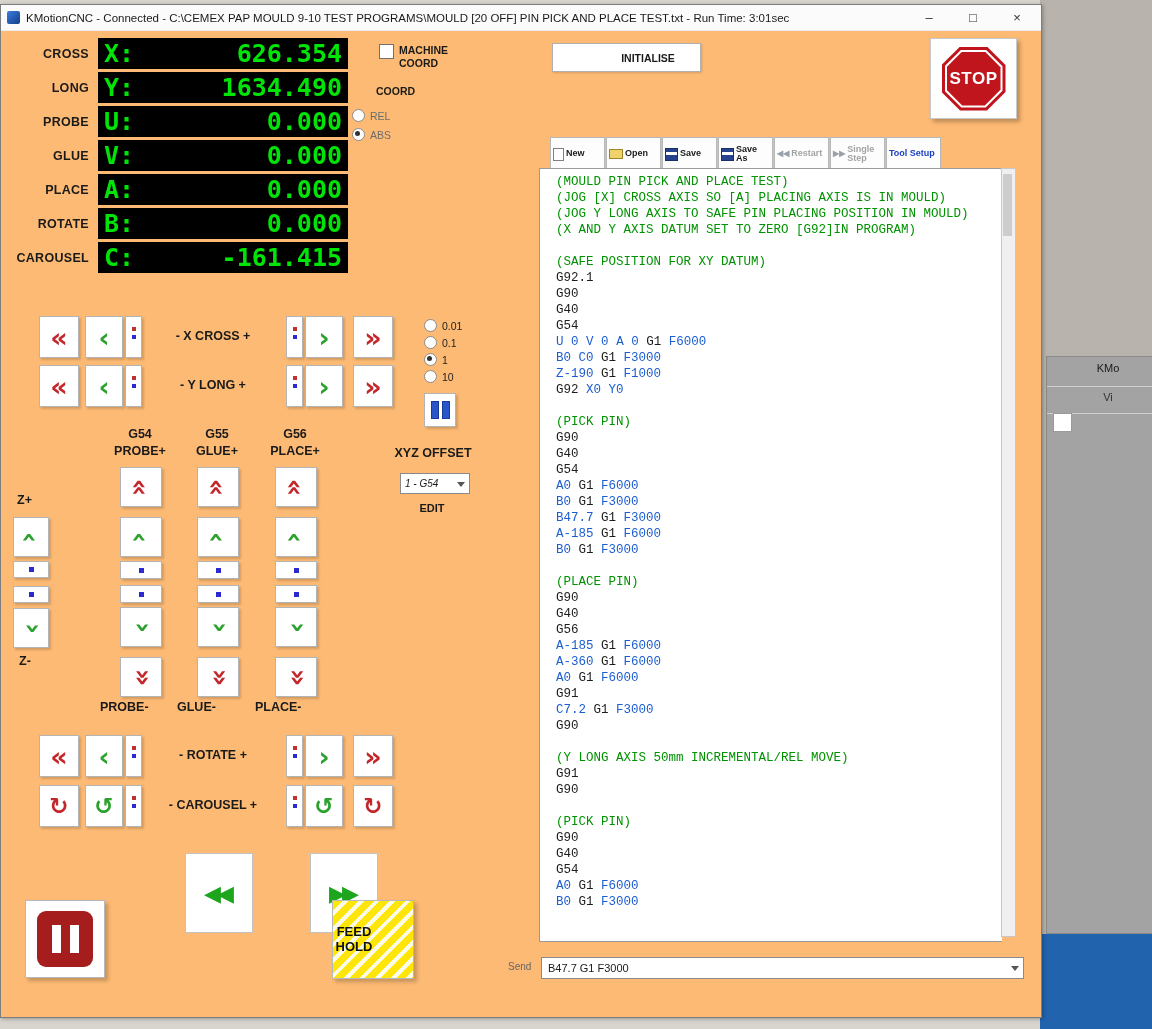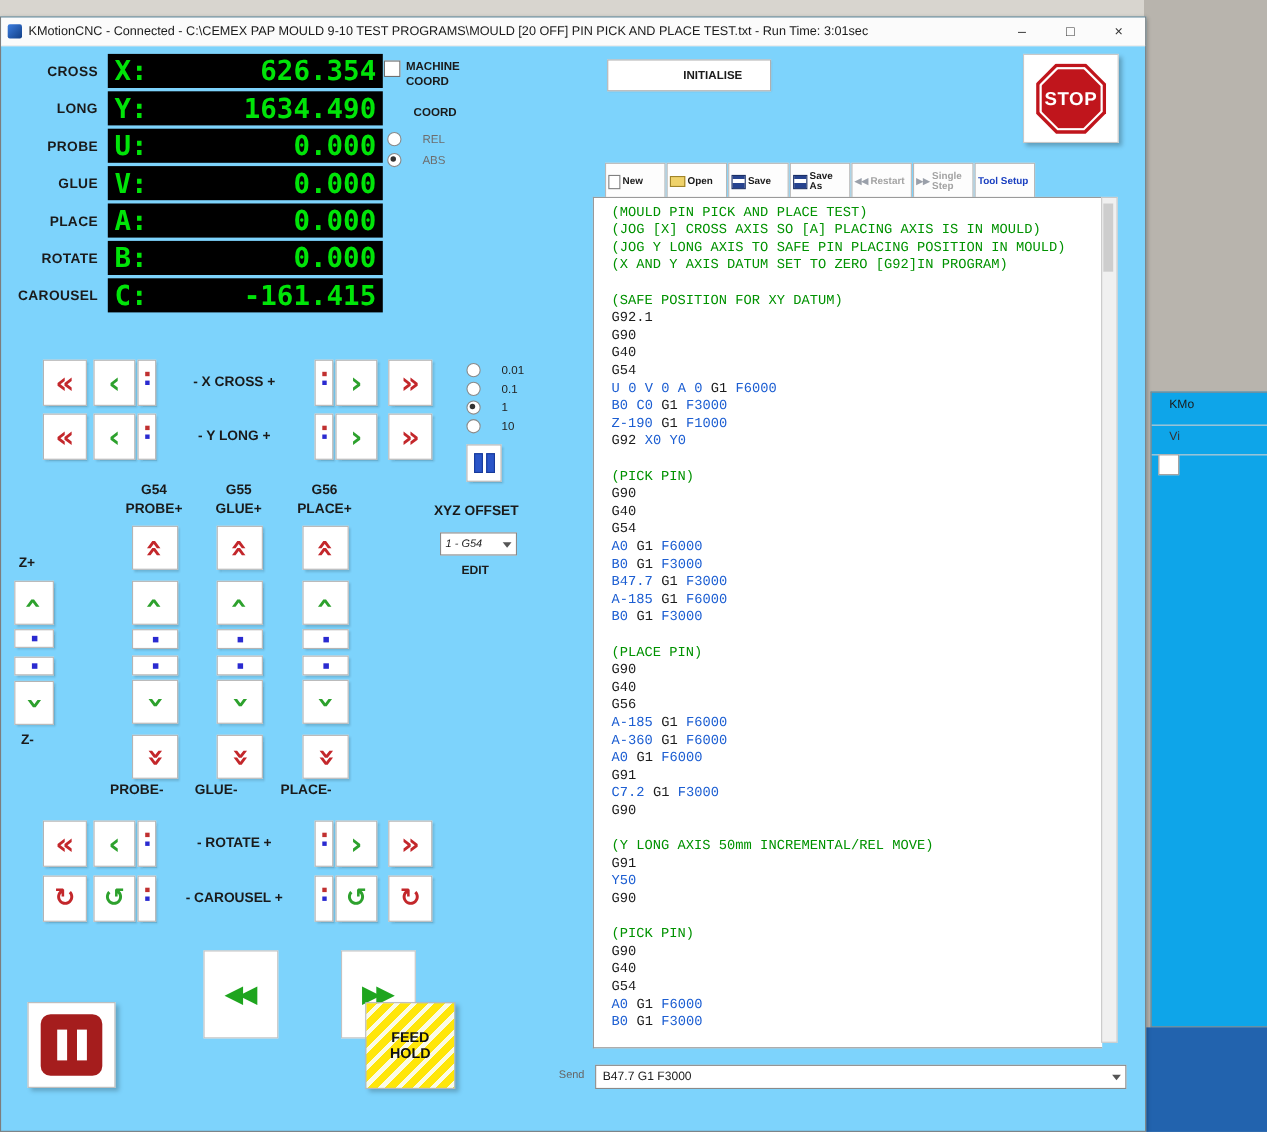--- a/index.html
+++ b/index.html
@@ -1,48 +1,48 @@
 <!DOCTYPE html>
 <html><head>
 <meta charset="utf-8">
 <style>
   html,body{margin:0;padding:0;}
   body{width:1152px;height:1029px;position:relative;overflow:hidden;background:#d8d5cf;font-family:"Liberation Sans",sans-serif;color:#1a1a1a;}
   .abs{position:absolute;}
 
   
   #bg-strip{position:absolute;left:1040px;top:0;width:112px;height:1029px;background:#b8b4ad;}
-  #bg-window{position:absolute;left:1046px;top:356px;width:106px;height:576px;background:#0ea5e9;border:1px solid #8a8a8a;border-right:none;}
+  #bg-window{position:absolute;left:1046px;top:356px;width:106px;height:576px;background:#a3a3a3;border:1px solid #8a8a8a;border-right:none;text-align:center;}
   .bgw-title{height:24px;border-bottom:1px solid #d0d0d0;font-size:11px;padding:5px 0 0 16px;}
   .bgw-menu{height:22px;border-bottom:1px solid #d0d0d0;font-size:11px;padding:4px 0 0 16px;color:#333;}
   .bgw-btn{position:absolute;left:6px;top:56px;width:17px;height:17px;border:1px solid #9a9a9a;background:#fff;}
   #bg-blue{position:absolute;left:1040px;top:934px;width:112px;height:95px;background:#2263ae;}
 
   
-  #main-window{position:absolute;left:0;top:15px;width:1040px;height:1012px;background:#7dd3fc;border:1px solid #7d7d7d;box-shadow:1px 1px 4px rgba(0,0,0,.3);}
+  #main-window{position:absolute;left:0;top:4px;width:1040px;height:1012px;background:#fdba74;border:1px solid #7d7d7d;box-shadow:1px 1px 4px rgba(0,0,0,.3);}
   #titlebar{position:absolute;left:0;top:0;width:100%;height:25px;background:#fbfbfb;border-bottom:1px solid #ececec;display:flex;align-items:center;}
   #app-icon{width:13px;height:13px;margin:0 6px;background:linear-gradient(135deg,#3b7de0,#123f86);border-radius:2px;flex:none;}
   #title-text{font-size:11.5px;white-space:nowrap;overflow:hidden;}
   .win-controls{position:absolute;right:2px;top:0;height:25px;display:flex;}
   .win-btn{width:44px;height:25px;display:flex;align-items:center;justify-content:center;font-size:13px;color:#333;cursor:pointer;}
 
   
   #dro-panel{position:absolute;left:8px;top:33px;}
   .dro-row{display:flex;align-items:center;height:31px;margin-bottom:3px;}
   .dro-name{width:80px;text-align:right;font-size:12.5px;font-weight:bold;letter-spacing:.3px;}
   .dro-box{margin-left:9px;width:238px;height:31px;background:#000;display:flex;align-items:center;justify-content:space-between;padding:0 6px;}
   .dro-letter,.dro-value{font-family:"DejaVu Sans Mono",monospace;font-weight:bold;font-size:25px;color:#00e408;line-height:1;}
 
   
-  #machine-coord{position:absolute;left:348px;top:39px;display:flex;cursor:pointer;}
+  #machine-coord{position:absolute;left:348px;top:39px;display:flex;cursor:pointer;padding-left:30px;}
   .checkbox{width:13px;height:13px;background:#fff;border:1px solid #707070;flex:none;}
   #machine-coord-label{margin-left:5px;font-size:10.5px;font-weight:bold;width:58px;line-height:1.25;}
   #coord-label{position:absolute;left:351px;top:80px;font-size:10.5px;font-weight:bold;margin-left:24px;}
   #coord-options{position:absolute;left:351px;top:104px;}
-  .radio-row{display:flex;align-items:center;margin-bottom:6px;cursor:pointer;gap:14px;}
+  .radio-row{display:flex;align-items:center;margin-bottom:6px;cursor:pointer;}
   .radio{width:11px;height:11px;border:1px solid #8a8a8a;border-radius:50%;background:#fff;position:relative;flex:none;}
   .radio.sel::after{content:"";position:absolute;left:2px;top:2px;width:5px;height:5px;border-radius:50%;background:#333;}
   .radio-label{margin-left:5px;font-size:10.5px;color:#6d6d6d;}
 
   #initialise-button{position:absolute;left:551px;top:38px;width:104px;height:27px;background:#fff;border:1px solid #b0b0b0;box-shadow:1px 1px 2px rgba(0,0,0,.15);font-size:10.5px;font-weight:bold;display:flex;align-items:center;justify-content:center;cursor:pointer;padding-left:43px;}
 
   
   #stop-button{position:absolute;left:929px;top:33px;width:85px;height:79px;background:#fff;border:1px solid #c8c8c8;box-shadow:3px 3px 4px rgba(0,0,0,.25);display:flex;align-items:center;justify-content:center;cursor:pointer;}
   .oct{clip-path:polygon(29% 0,71% 0,100% 29%,100% 71%,71% 100%,29% 100%,0 71%,0 29%);display:flex;align-items:center;justify-content:center;}
   .o1{width:64px;height:64px;background:#c0151c;}
@@ -83,21 +83,21 @@
   .combo-arrow{position:absolute;right:4px;top:50%;margin-top:-2px;width:0;height:0;border-left:4px solid transparent;border-right:4px solid transparent;border-top:5px solid #555;}
 
   
   #pause-button{position:absolute;left:24px;top:895px;width:78px;height:76px;background:#fff;border:1px solid #b8b8b8;box-shadow:3px 3px 4px rgba(0,0,0,.22);display:flex;align-items:center;justify-content:center;cursor:pointer;}
   #pause-icon{width:56px;height:56px;background:#a51d1d;border-radius:9px;display:flex;align-items:center;justify-content:center;gap:9px;}
   .pause-bar{width:9px;height:28px;background:#fff;}
   #rewind-button,#ff-button{position:absolute;top:848px;width:66px;height:78px;background:#fff;border:1px solid #c2c2c2;display:flex;align-items:center;justify-content:center;cursor:pointer;}
   #rewind-button{left:184px;}
   #ff-button{left:309px;}
   .tri2{color:#1ea51e;font-size:22px;letter-spacing:-4px;padding-right:4px;font-family:"DejaVu Sans",sans-serif;}
-  #feed-hold-button{position:absolute;left:331px;top:895px;width:80px;height:77px;border:1px solid #b8b8b8;box-shadow:3px 3px 4px rgba(0,0,0,.22);background:repeating-linear-gradient(135deg,#ffe60a 0 7px,#fbfbe6 7px 11px);display:flex;align-items:center;justify-content:center;cursor:pointer;z-index:5;}
+  #feed-hold-button{position:absolute;left:331px;top:895px;width:80px;height:77px;border:1px solid #b8b8b8;box-shadow:3px 3px 4px rgba(0,0,0,.22);background:repeating-linear-gradient(135deg,#ffe60a 0 7px,#fbfbe6 7px 11px);display:flex;align-items:center;cursor:pointer;z-index:5;}
   #feed-hold-label{font-weight:bold;font-size:13px;color:#111;text-align:center;line-height:1.1;width:42px;}
 
   
   #gcode-toolbar{position:absolute;left:549px;top:132px;display:flex;}
   .tbtn{width:49px;height:30px;background:#fdfdfd;border:1px solid #b8b8b8;margin-right:1px;display:flex;align-items:center;justify-content:flex-start;padding:1px 2px;font-size:9px;font-weight:bold;line-height:1.05;cursor:pointer;gap:2px;}
   .tbtn.disabled{color:#a3a3a3;}
   .tbtn.accent{color:#1a3fc0;}
   .ic-new{width:9px;height:11px;background:#fff;border:1px solid #808080;flex:none;}
   .ic-open{width:12px;height:8px;background:#efd26a;border:1px solid #a08428;flex:none;}
   .ic-save{width:11px;height:11px;background:linear-gradient(#27438f 0 3px,#fff 3px 6px,#27438f 6px);border:1px solid #1a2f66;flex:none;}
@@ -498,21 +498,20 @@
       <div class="gl"><span class="gw">G56</span></div>
       <div class="gl"><span class="cw">A-185</span> <span class="gw">G1</span> <span class="cw">F6000</span></div>
       <div class="gl"><span class="cw">A-360</span> <span class="gw">G1</span> <span class="cw">F6000</span></div>
       <div class="gl"><span class="cw">A0</span> <span class="gw">G1</span> <span class="cw">F6000</span></div>
       <div class="gl"><span class="gw">G91</span></div>
       <div class="gl"><span class="cw">C7.2</span> <span class="gw">G1</span> <span class="cw">F3000</span></div>
       <div class="gl"><span class="gw">G90</span></div>
       <div class="gl"></div>
       <div class="gl"><span class="cmt">(Y LONG AXIS 50mm INCREMENTAL/REL MOVE)</span></div>
       <div class="gl"><span class="gw">G91</span></div>
-      <div class="gl"><span class="cw">Y50</span></div>
       <div class="gl"><span class="gw">G90</span></div>
       <div class="gl"></div>
       <div class="gl"><span class="cmt">(PICK PIN)</span></div>
       <div class="gl"><span class="gw">G90</span></div>
       <div class="gl"><span class="gw">G40</span></div>
       <div class="gl"><span class="gw">G54</span></div>
       <div class="gl"><span class="cw">A0</span> <span class="gw">G1</span> <span class="cw">F6000</span></div>
       <div class="gl"><span class="cw">B0</span> <span class="gw">G1</span> <span class="cw">F3000</span></div>
     </div>
   <div id="gcode-scrollbar">

